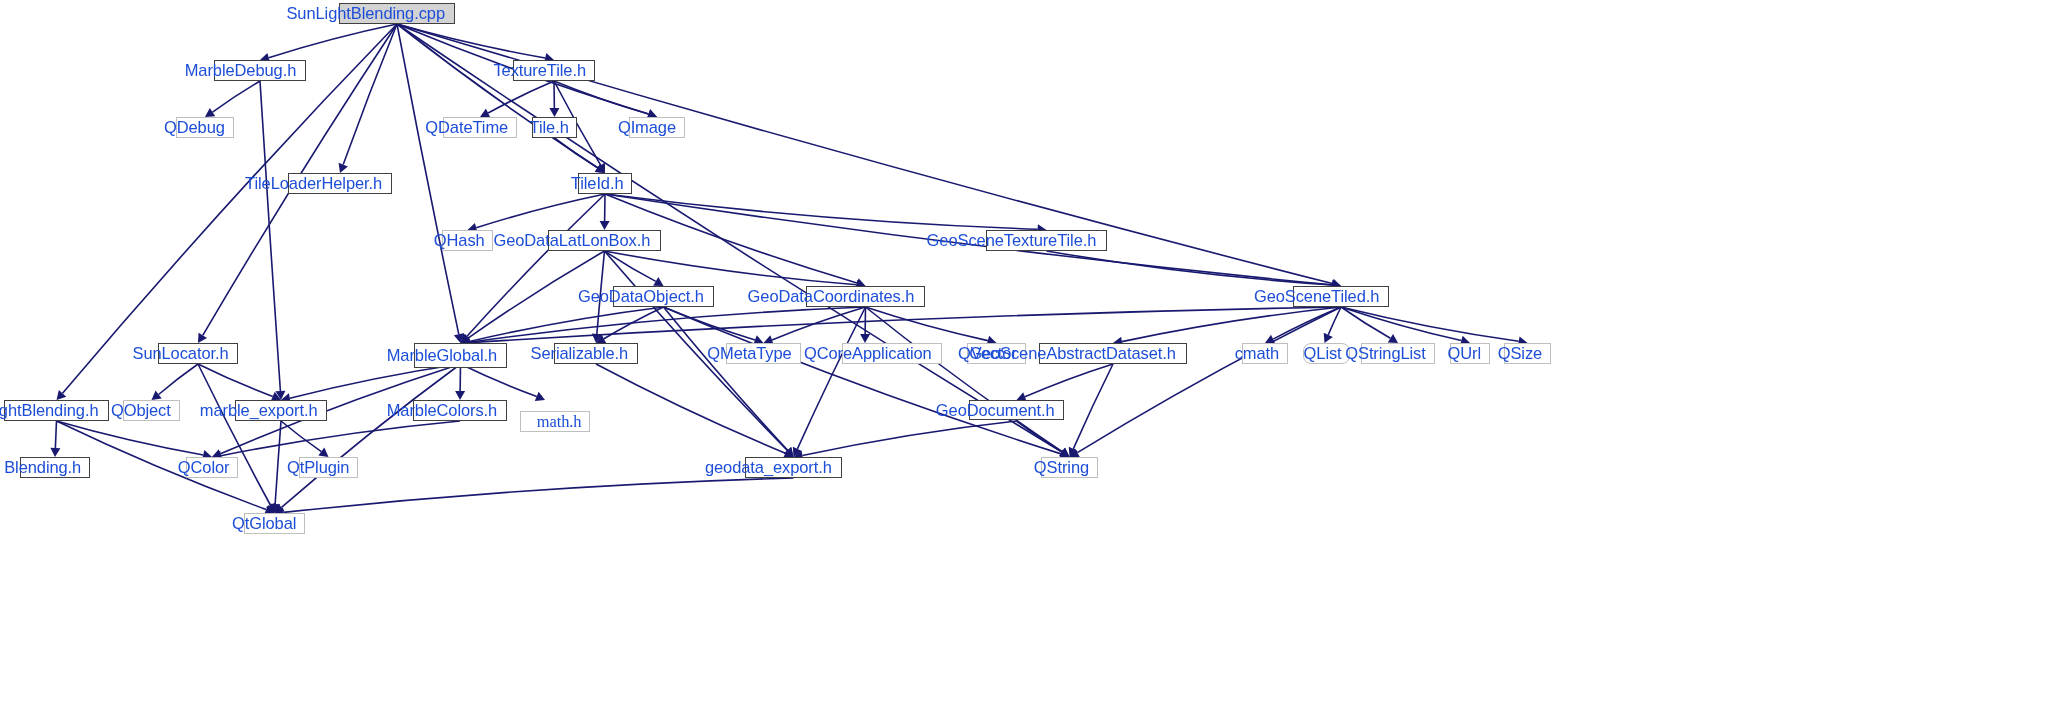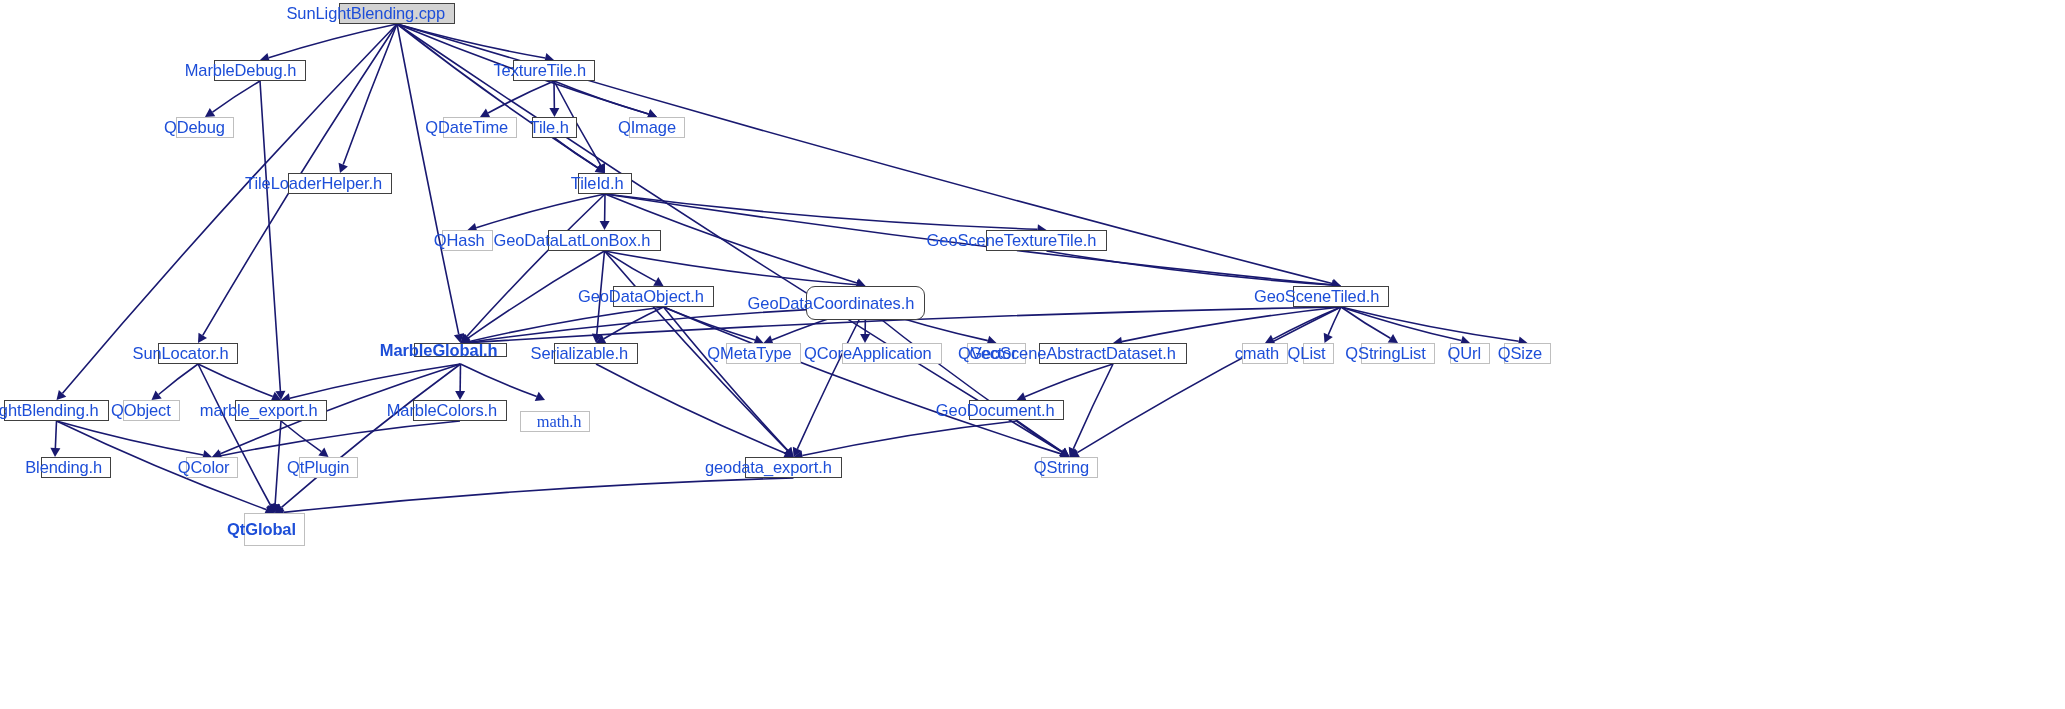--- a/index.html
+++ b/index.html
@@ -235,48 +235,48 @@
       </div>
       <div class="node solid" style="left: 548px; top: 230px; width: 113px; height: 21px;">
         <span>GeoDataLatLonBox.h</span>
       </div>
       <div class="node solid" style="left: 986px; top: 230px; width: 121px; height: 21px;">
         <span>GeoSceneTextureTile.h</span>
       </div>
       <div class="node solid" style="left: 613px; top: 286px; width: 101px; height: 21px;">
         <span>GeoDataObject.h</span>
       </div>
-      <div class="node solid" style="left: 806px; top: 286px; width: 119px; height: 34px; border-radius: 9px;">
+      <div class="node solid" style="left: 806px; top: 286px; width: 119px; height: 21px;">
         <span>GeoDataCoordinates.h</span>
       </div>
       <div class="node solid" style="left: 1293px; top: 286px; width: 96px; height: 21px;">
         <span>GeoSceneTiled.h</span>
       </div>
-      <div class="node solid" style="left: 414px; top: 343px; width: 93px; height: 14px; font-weight: bold;">
+      <div class="node solid" style="left: 414px; top: 343px; width: 93px; height: 25px;">
         <span>MarbleGlobal.h</span>
       </div>
       <div class="node solid" style="left: 554px; top: 343px; width: 84px; height: 21px; padding-left: 18px;">
         <span>Serializable.h</span>
       </div>
       <div class="node " style="left: 726px; top: 343px; width: 75px; height: 21px;">
         <span>QMetaType</span>
       </div>
       <div class="node " style="left: 815px; top: 343px; width: 100px; height: 21px; margin-left: 27px;">
         <span>QCoreApplication</span>
       </div>
       <div class="node " style="left: 967px; top: 343px; width: 59px; height: 21px;">
         <span>QVector</span>
       </div>
       <div class="node solid" style="left: 1039px; top: 343px; width: 148px; height: 21px;">
         <span>GeoSceneAbstractDataset.h</span>
       </div>
       <div class="node " style="left: 1242px; top: 343px; width: 46px; height: 21px;">
         <span>cmath</span>
       </div>
-      <div class="node " style="left: 1303px; top: 343px; width: 31px; height: 21px;">
+      <div class="node " style="left: 1303px; top: 343px; width: 47px; height: 21px; border-radius: 8px;">
         <span>QList</span>
       </div>
       <div class="node " style="left: 1361px; top: 343px; width: 74px; height: 21px;">
         <span>QStringList</span>
       </div>
       <div class="node " style="left: 1450px; top: 343px; width: 40px; height: 21px;">
         <span>QUrl</span>
       </div>
       <div class="node " style="left: 1504px; top: 343px; width: 47px; height: 21px;">
         <span>QSize</span>
@@ -295,32 +295,32 @@
       </div>
       <div class="node solid" style="left: 413px; top: 400px; width: 94px; height: 21px;">
         <span>MarbleColors.h</span>
       </div>
       <div class="node " style="left: 520px; top: 411px; width: 70px; height: 21px; font-family: Liberation Serif, serif;">
         <span>math.h</span>
       </div>
       <div class="node solid" style="left: 969px; top: 400px; width: 95px; height: 20px;">
         <span>GeoDocument.h</span>
       </div>
-      <div class="node solid" style="left: 20px; top: 457px; width: 70px; height: 21px; margin-left: 21px;">
+      <div class="node solid" style="left: 20px; top: 457px; width: 70px; height: 21px;">
         <span>Blending.h</span>
       </div>
       <div class="node " style="left: 186px; top: 457px; width: 52px; height: 21px; padding-left: 40px;">
         <span>QColor</span>
       </div>
       <div class="node " style="left: 299px; top: 457px; width: 59px; height: 21px;">
         <span>QtPlugin</span>
       </div>
       <div class="node solid" style="left: 745px; top: 457px; width: 97px; height: 21px;">
         <span>geodata_export.h</span>
       </div>
       <div class="node " style="left: 1041px; top: 457px; width: 57px; height: 21px;">
         <span>QString</span>
       </div>
-      <div class="node " style="left: 244px; top: 513px; width: 61px; height: 33px; font-weight: bold;">
+      <div class="node " style="left: 244px; top: 513px; width: 61px; height: 21px;">
         <span>QtGlobal</span>
       </div>
     </div>
 </div>
 
 </body></html>

